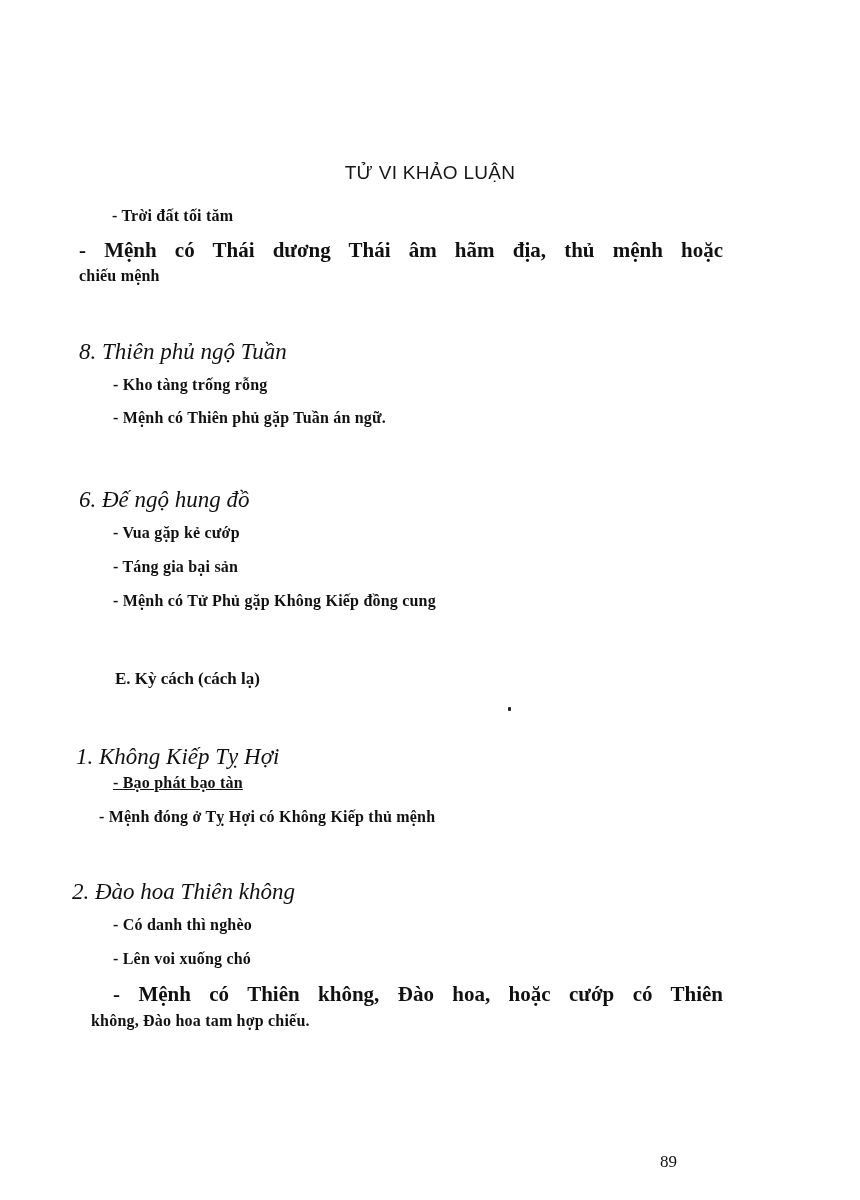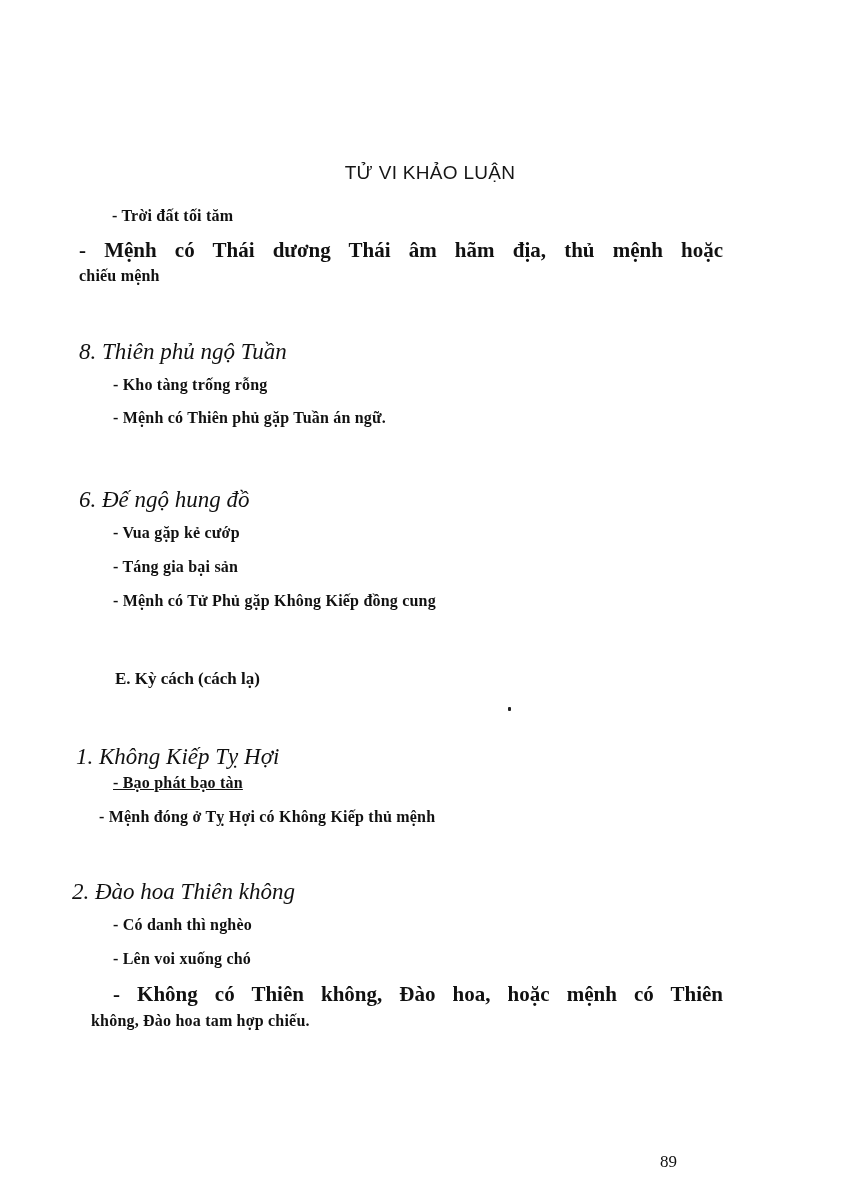--- a/index.html
+++ b/index.html
@@ -62,16 +62,16 @@
 <div class="section-heading" style="top:662px; left:115px;">E. Kỳ cách (cách lạ)</div>
 <div class="speck"></div>
 
 <div class="item-title" style="top:734px; left:76px;margin-top:8px;">1. Không Kiếp Tỵ Hợi</div>
 <div class="line" style="top:769px; left:113px;text-decoration:underline;">- Bạo phát bạo tàn</div>
 <div class="line" style="top:803px; left:99px;">- Mệnh đóng ở Tỵ Hợi có Không Kiếp thủ mệnh</div>
 
 <div class="item-title" style="top:877px; left:72px;">2. Đào hoa Thiên không</div>
 <div class="line" style="top:911px; left:113px;">- Có danh thì nghèo</div>
 <div class="line" style="top:945px; left:113px;">- Lên voi xuống chó</div>
-<div class="justify" style="top:980px; left:113px; width:610px;">- Không có Thiên không, Đào hoa, hoặc mệnh có Thiên</div>
+<div class="justify" style="top:980px; left:113px; width:610px;">- Mệnh có Thiên không, Đào hoa, hoặc cướp có Thiên</div>
 <div class="line" style="top:1007px; left:79px;margin-left:12px;">không, Đào hoa tam hợp chiếu.</div>
 
 <div class="page-number">89</div>
 
 </body></html>

